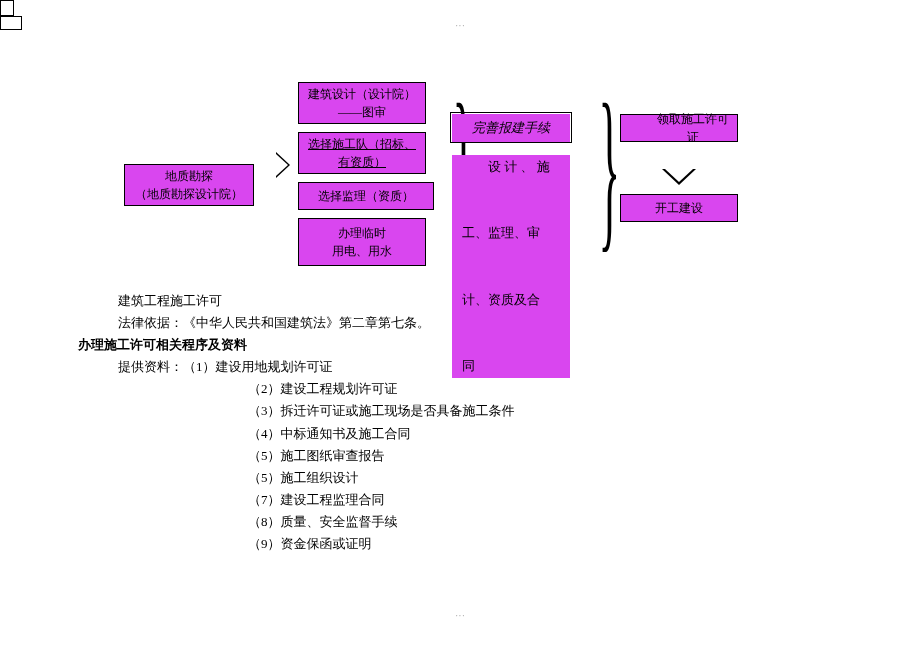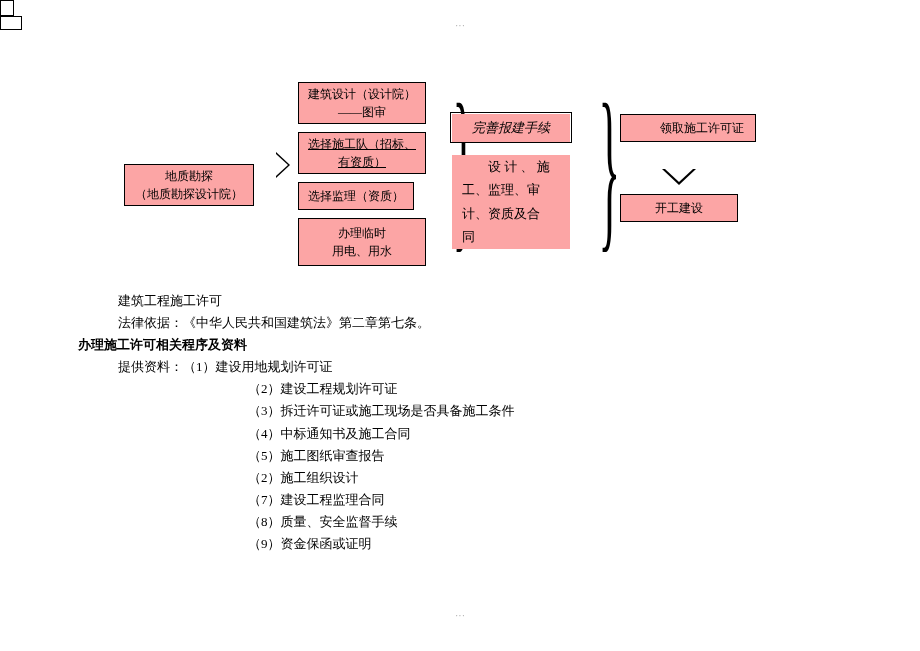--- a/index.html
+++ b/index.html
@@ -12,37 +12,37 @@
       color: #000;
       position: relative;
     }
     .diagram {
       position: relative;
       height: 270px;
     }
     .box {
       position: absolute;
       border: 1px solid #000;
-      background: #fca5a5;
+      background: #d946ef;
       text-align: center;
       display: flex;
       flex-direction: column;
       justify-content: center;
       align-items: center;
       line-height: 1.5;
       padding: 4px 6px;
     }
     .box1 { left: 124px; top: 164px; width: 130px; height: 42px; }
     .box2 { left: 298px; top: 82px;  width: 128px; height: 42px; }
     .box3 { left: 298px; top: 132px; width: 128px; height: 42px; text-decoration: underline; }
-    .box4 { left: 298px; top: 182px; width: 116px; height: 28px; }
+    .box4 { left: 298px; top: 182px; width: 136px; height: 28px; }
     .box5 { left: 298px; top: 218px; width: 128px; height: 48px; }
     .box6 { left: 452px; top: 114px; width: 118px; height: 28px; border: none; font-size: 13px; font-style: italic; }
-    .box6sub { left: 452px; top: 155px; width: 118px; font-size: 13px; text-align: left; border: none; line-height: 1.8; padding: 0 10px; justify-content: flex-start; align-items: flex-start; }
-    .box7 { left: 620px; top: 114px; width: 136px; height: 28px; padding-left: 34px; }
+    .box6sub { left: 452px; top: 155px; width: 118px; font-size: 13px; text-align: left; border: none; line-height: 1.8; padding: 0 10px; justify-content: flex-start; align-items: flex-start; gap: 43px; }
+    .box7 { left: 620px; top: 114px; width: 118px; height: 28px; padding-left: 34px; }
     .box8 { left: 620px; top: 194px; width: 118px; height: 28px; }
     .border6 { position: absolute; left: 450px; top: 112px; width: 122px; height: 31px; border: 1px solid #000; }
     .arrow-tri {
       position: absolute;
       width: 0; height: 0;
     }
     
     .ra1 { left: 262px; top: 157px; width: 14px; height: 16px; border: 1px solid #000; }
     .ra1t { left: 276px; top: 152px; border-top: 13px solid transparent; border-bottom: 13px solid transparent; border-left: 14px solid #000; }
     .ra1t::after { content:""; position:absolute; left:-14px; top:-11px; border-top: 11px solid transparent; border-bottom: 11px solid transparent; border-left: 12px solid #fff; }
@@ -135,19 +135,19 @@
 
 <div class="text-body">
   <p>建筑工程施工许可</p>
   <p>法律依据：《中华人民共和国建筑法》第二章第七条。</p>
   <p class="bold" style="margin-left:-40px">办理施工许可相关程序及资料</p>
   <p>提供资料：（1）建设用地规划许可证</p>
   <p class="list-line">（2）建设工程规划许可证</p>
   <p class="list-line">（3）拆迁许可证或施工现场是否具备施工条件</p>
   <p class="list-line">（4）中标通知书及施工合同</p>
   <p class="list-line">（5）施工图纸审查报告</p>
-  <p class="list-line">（2）施工组织设计</p>
+  <p class="list-line">（5）施工组织设计</p>
   <p class="list-line">（7）建设工程监理合同</p>
   <p class="list-line">（8）质量、安全监督手续</p>
   <p class="list-line">（9）资金保函或证明</p>
 </div>
 
 <div class="footer-n">···</div>
 
 </body></html>

